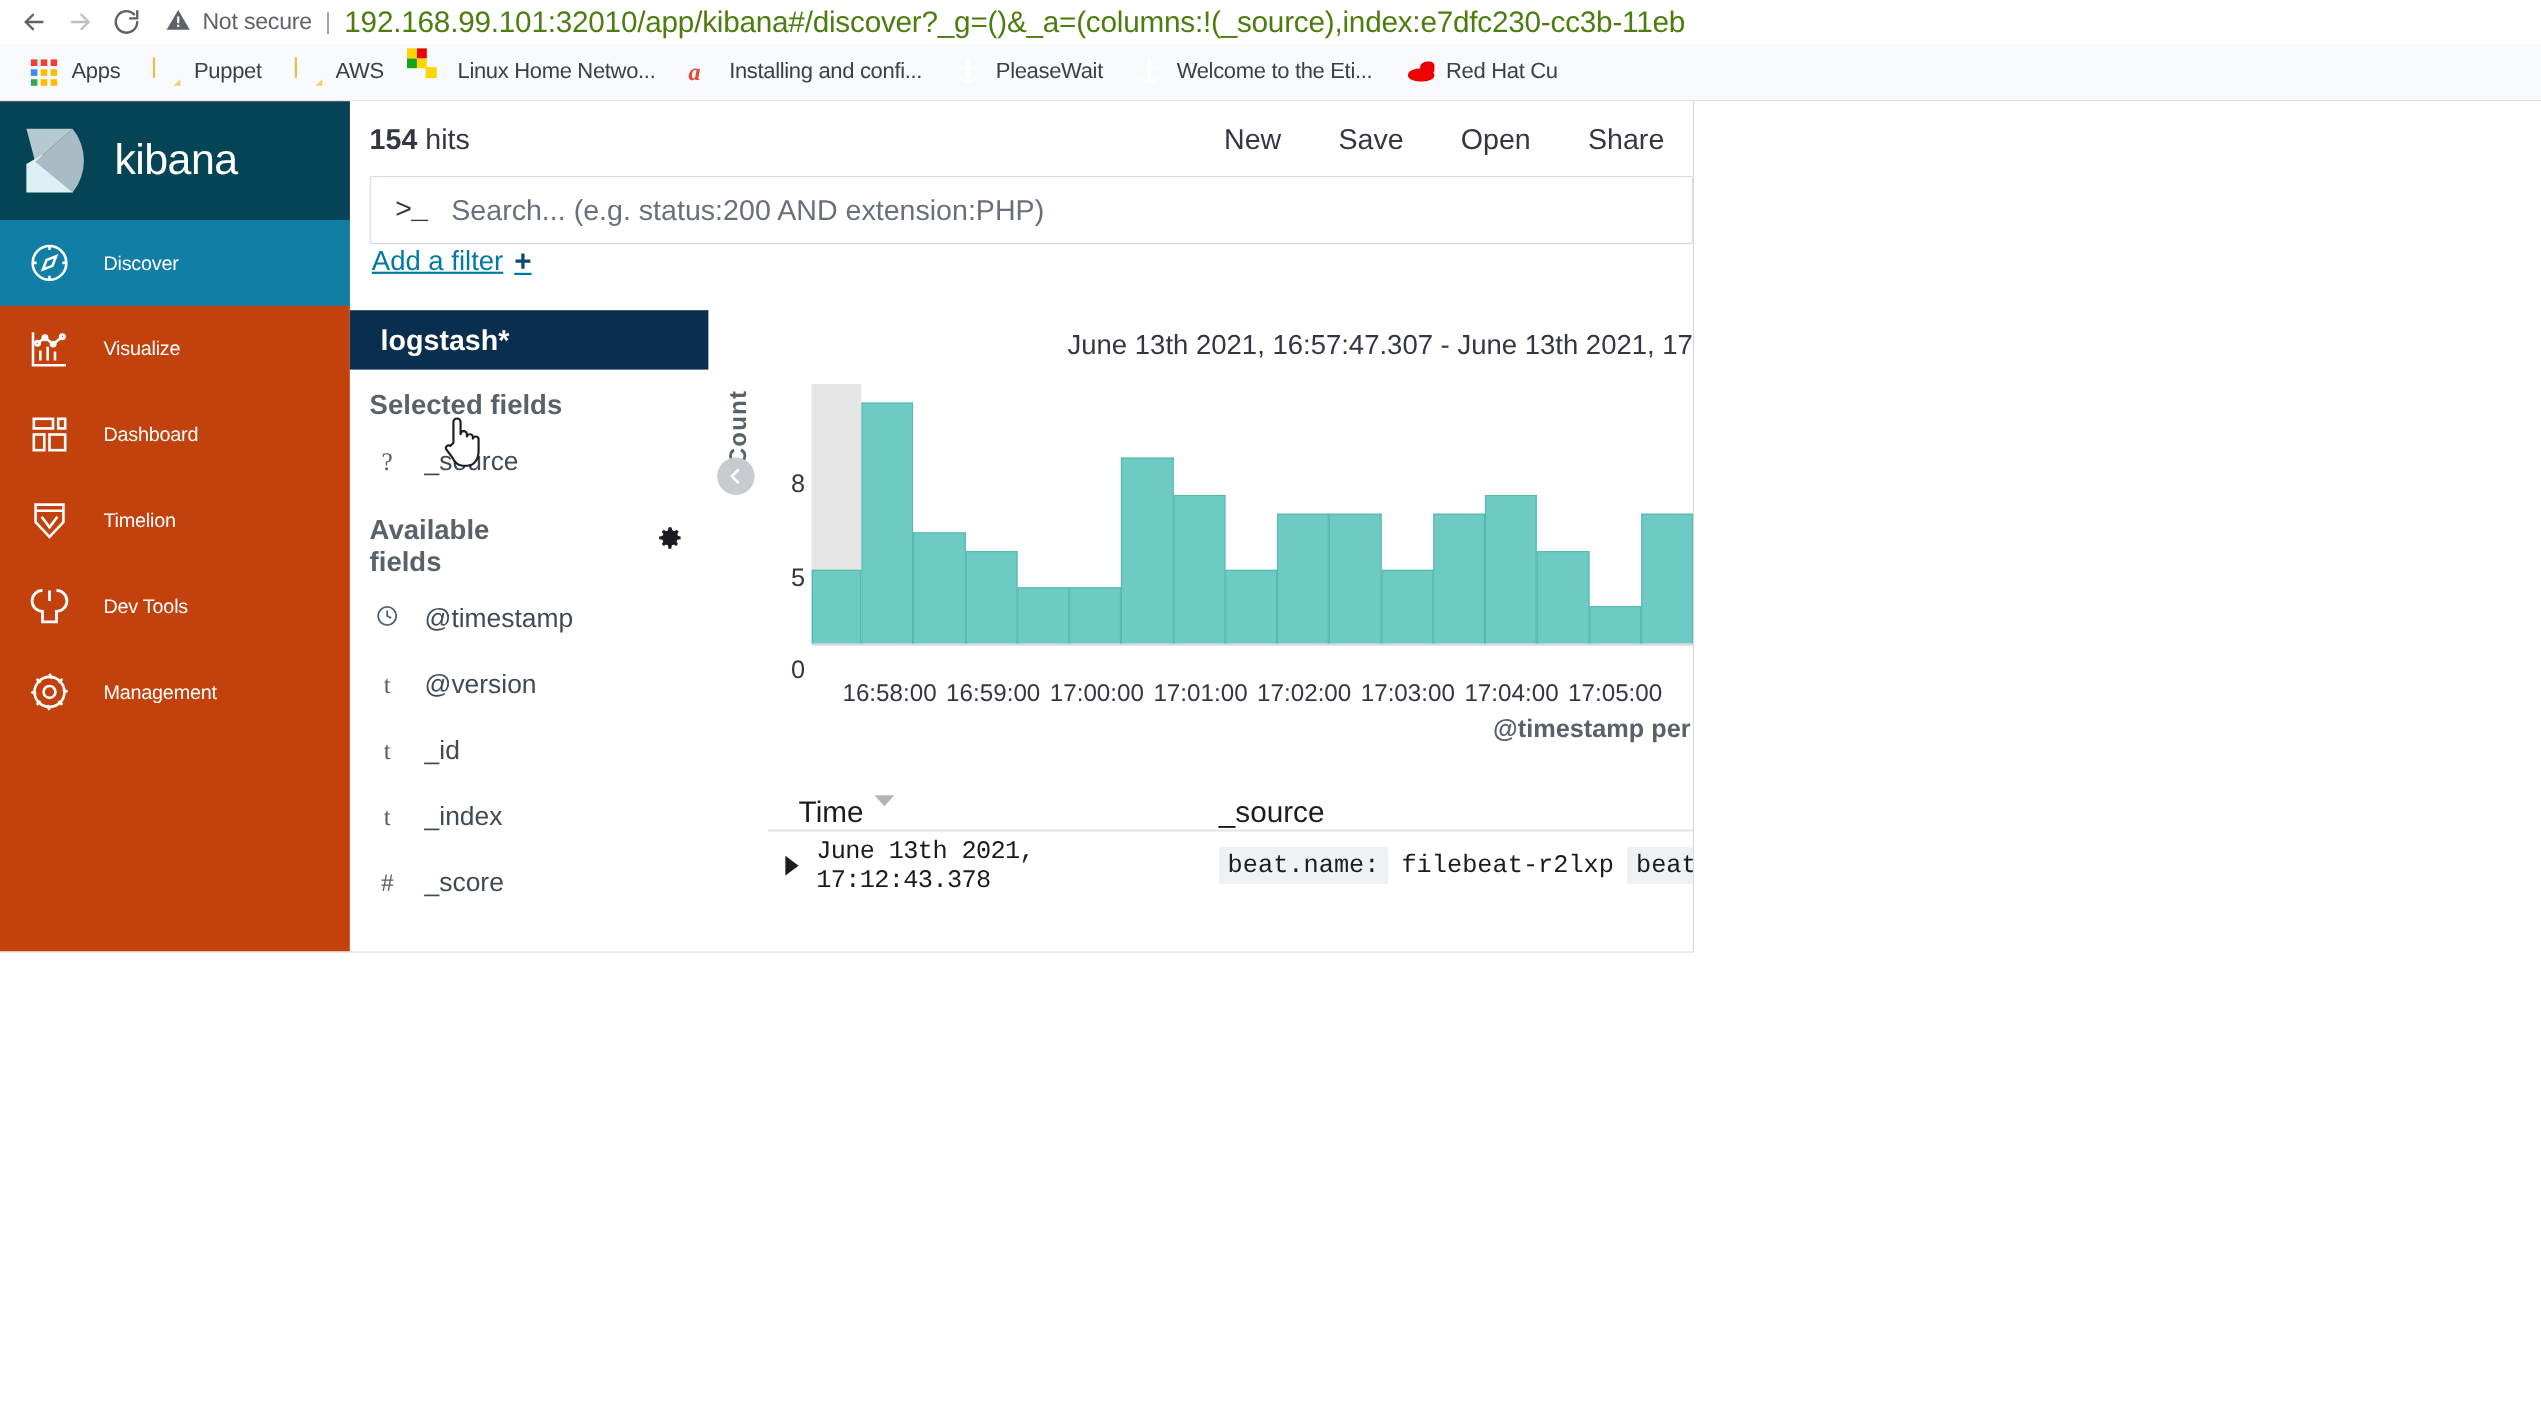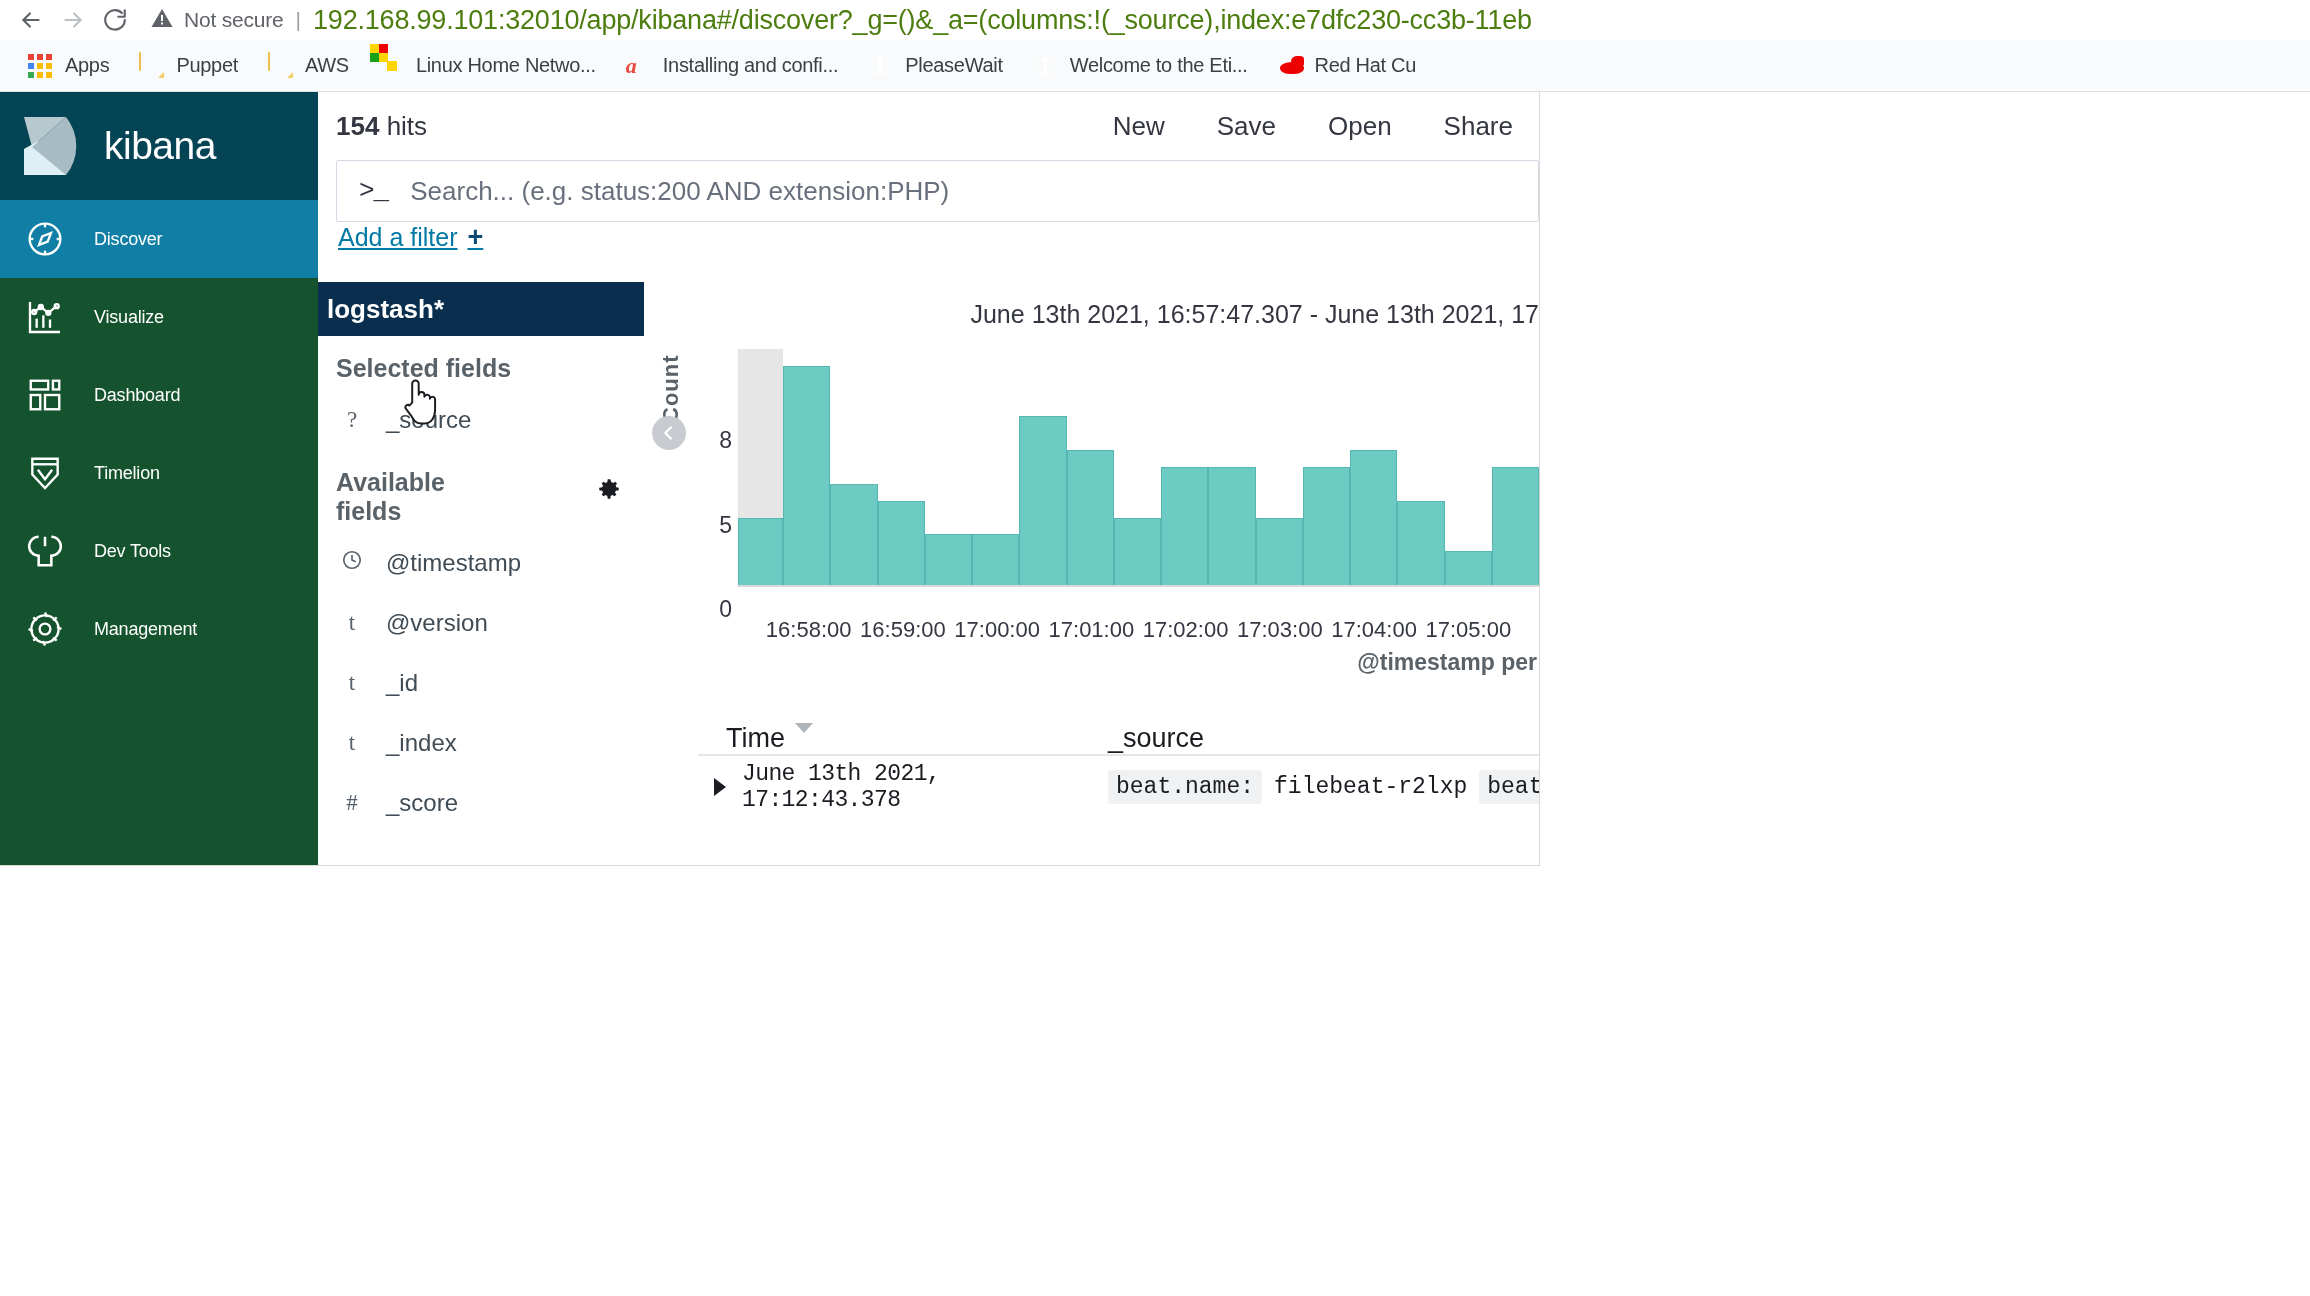--- a/index.html
+++ b/index.html
@@ -111,21 +111,21 @@
   #kibana-app {
     position: relative; width: 1540px; height: 774px;
     display: flex; background: #ffffff;
     border-bottom: 1px solid #d9d9d9;
     border-right: 1px solid #d9d9d9;
     overflow: hidden;
   }
 
   
   #kb-sidebar {
-    width: 318px; flex: 0 0 318px; background: #14532d;
+    width: 318px; flex: 0 0 318px; background: #c2410c;
     display: flex; flex-direction: column;
   }
   #kb-logo {
     height: 108px; display: flex; align-items: center;
     padding-left: 22px; background: #054454;
   }
   #kb-logo-mark { width: 62px; height: 62px; flex: 0 0 auto; }
   #kb-logo-text {
     font-size: 39px; color: #ffffff; margin-left: 20px;
     letter-spacing: -0.5px;
@@ -186,21 +186,21 @@
     margin-left: 10px; font-size: 27px; font-weight: bold;
     text-decoration: none; color: #0a4a75;
   }
 
   #kb-body { flex: 1 1 auto; display: flex; min-height: 0; }
 
   
   #kb-fields { width: 326px; flex: 0 0 326px; }
   #kb-index-pattern {
     height: 54px; background: #0a2f4e; display: flex;
-    align-items: center; padding-left: 9px;
+    align-items: center; padding-left: 28px;
   }
   #kb-index-name {
     font-size: 26px; font-weight: bold; color: #ffffff;
   }
   .kb-section-title {
     font-size: 25px; font-weight: bold; color: #5a6269;
     padding: 18px 18px 6px 18px; line-height: 1.18;
   }
   #kb-available-wrap {
     display: flex; align-items: flex-start; justify-content: space-between;

